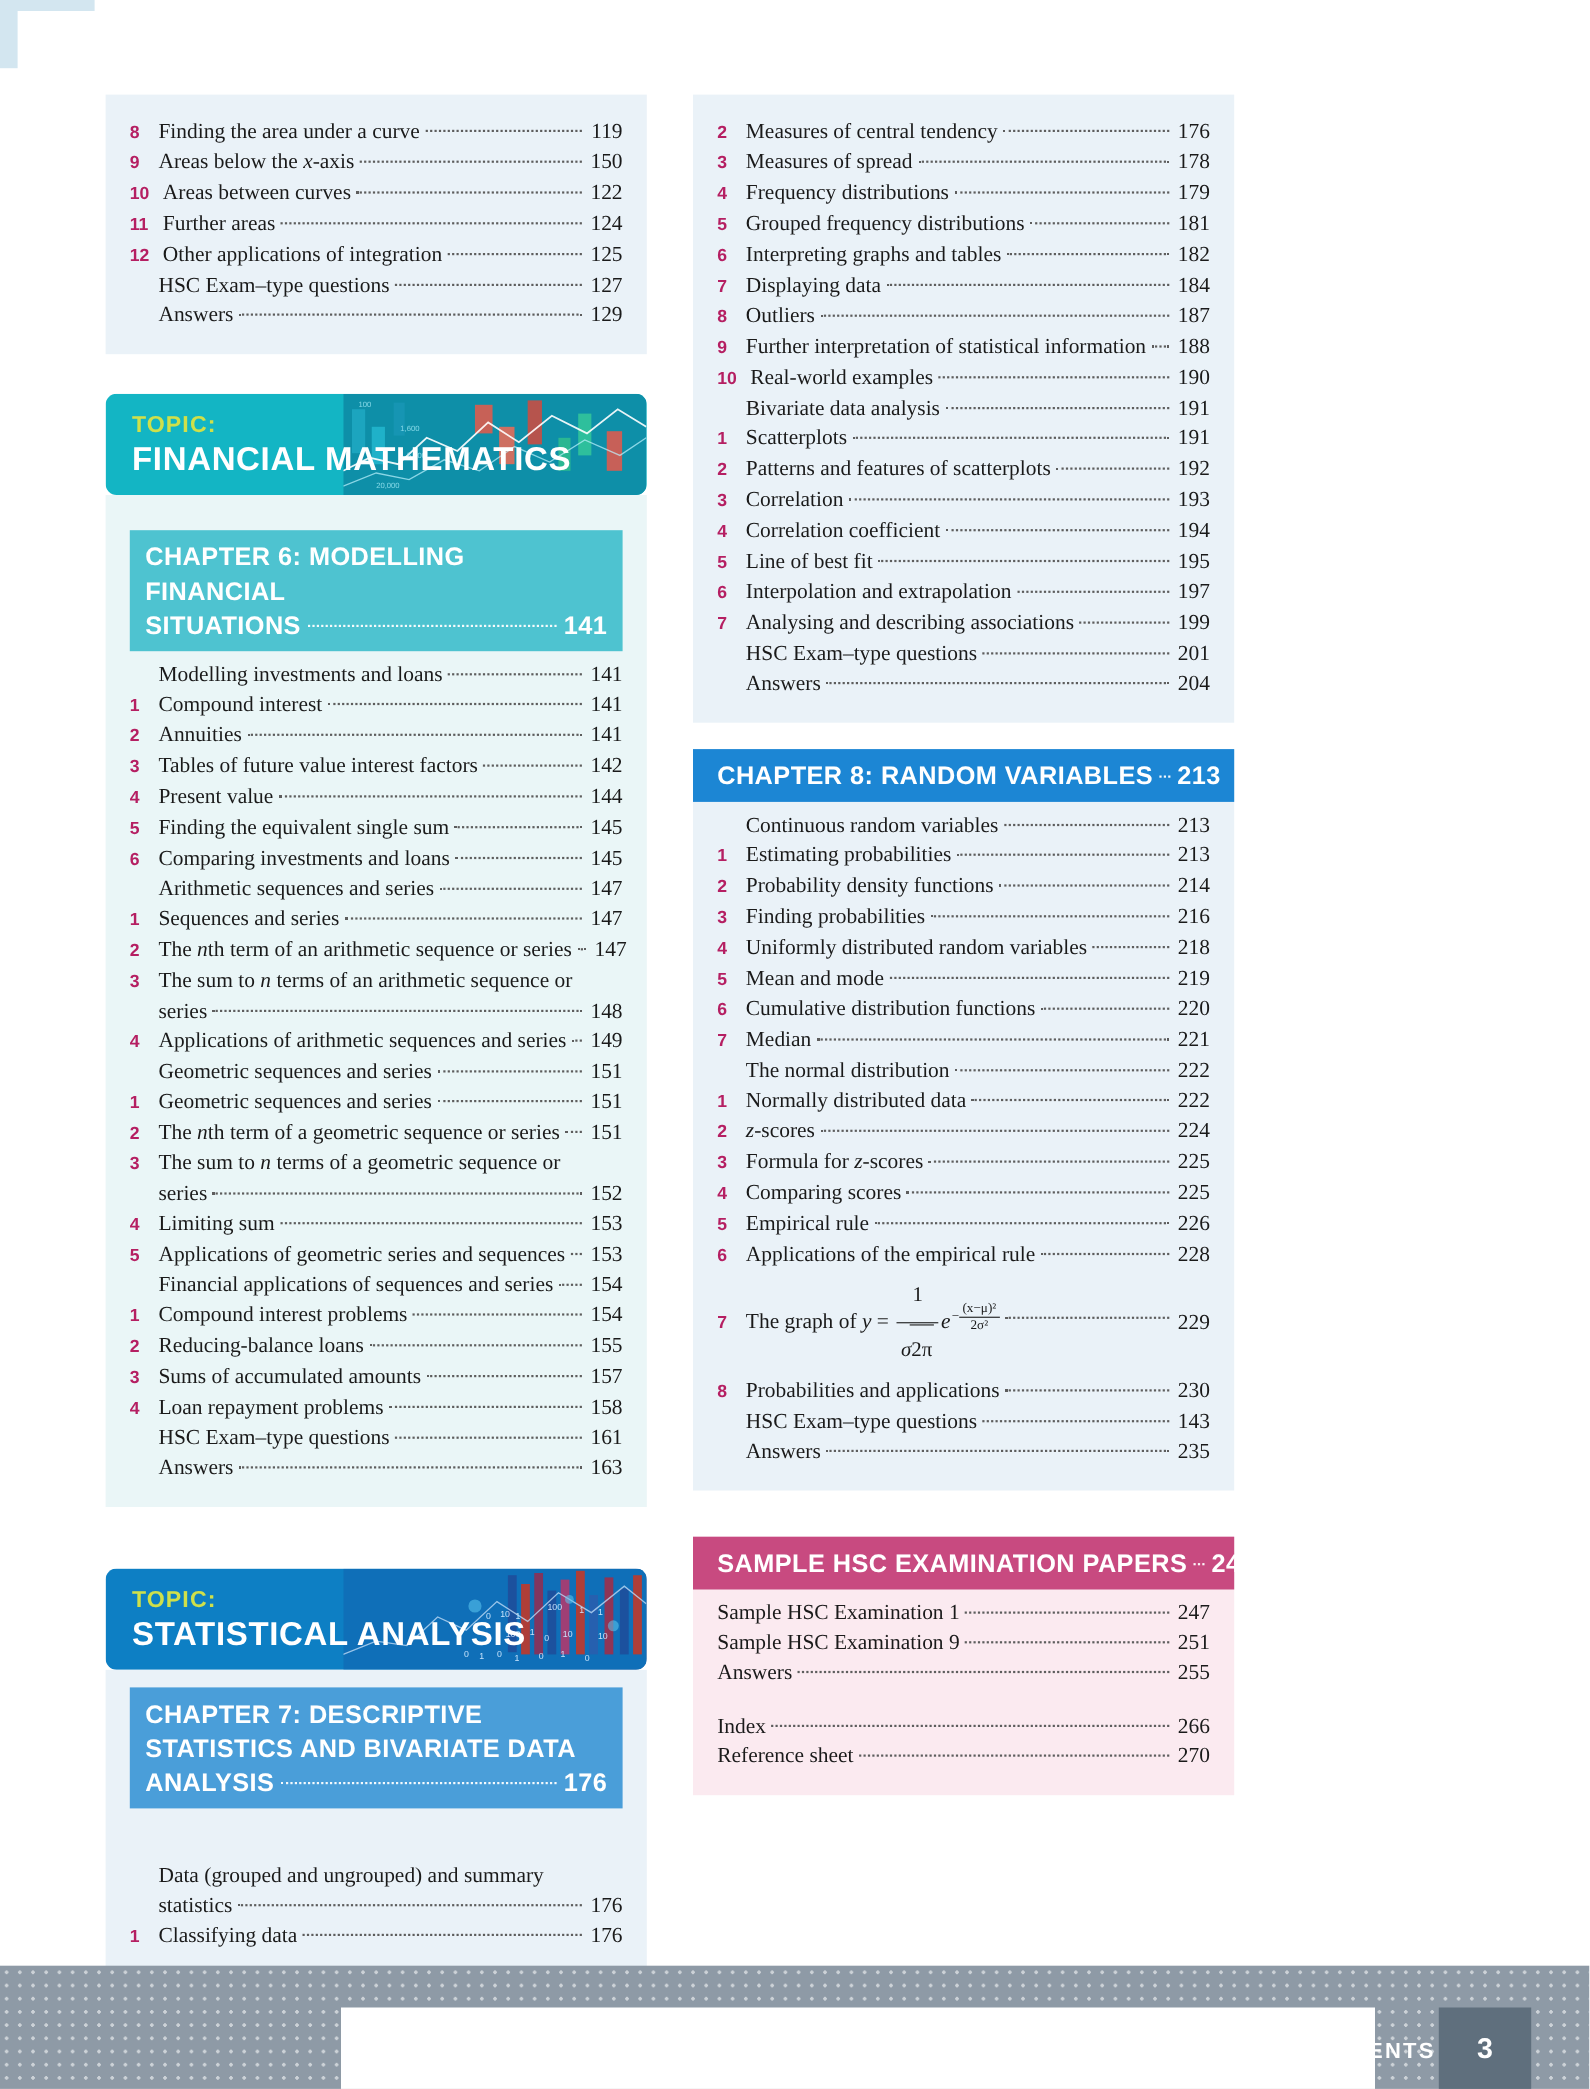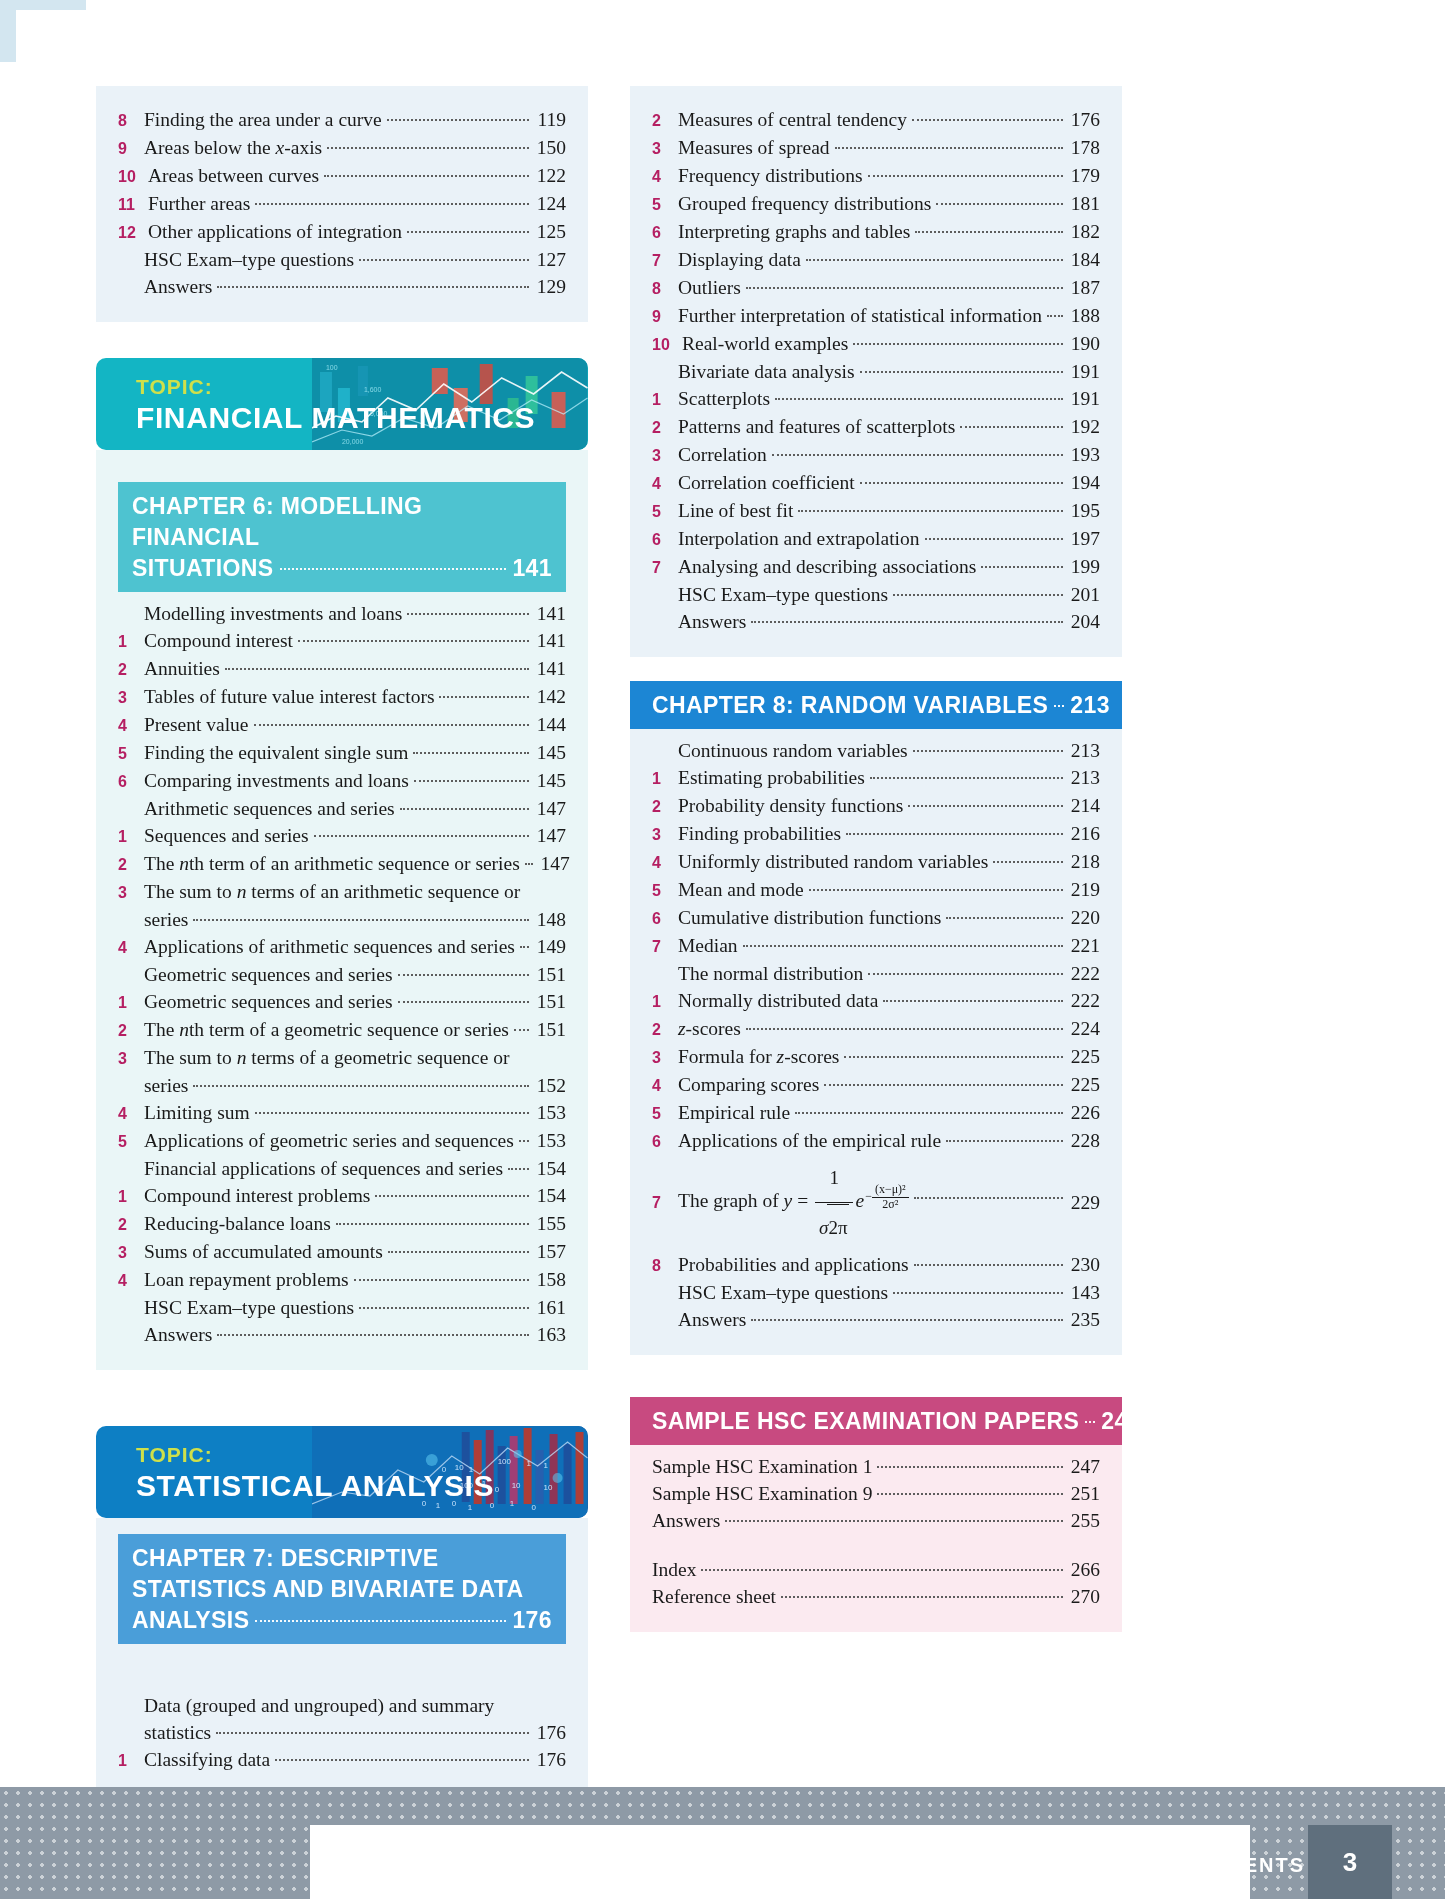--- a/index.html
+++ b/index.html
@@ -104,21 +104,20 @@
   }
   .topic-banner.blue .bg {
     background: linear-gradient(90deg,#0d7fc4 0%, #0d7fc4 45%, #1071b8 70%, #1d5fa5 100%);
   }
   
   .banner-art { position:absolute; right:0; top:0; bottom:0; width:56%; overflow:hidden; }
   .topic-text {
     position: absolute;
     left: 24px; top: 16px;
     z-index: 4;
-    margin-left: 16px;
   }
   .topic-kicker {
     font-family: "Liberation Sans", sans-serif;
     font-weight: bold;
     font-size: 21px;
     letter-spacing: 1px;
     color: #cfe04a;
     line-height: 26px;
   }
   .topic-name {

